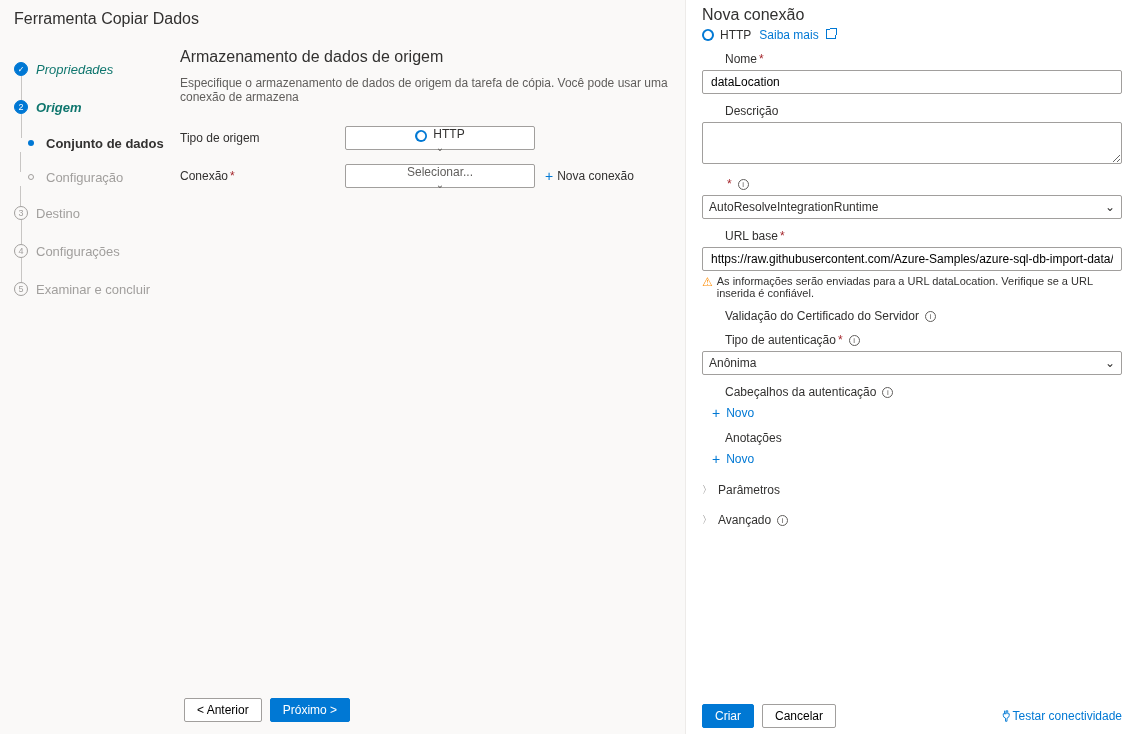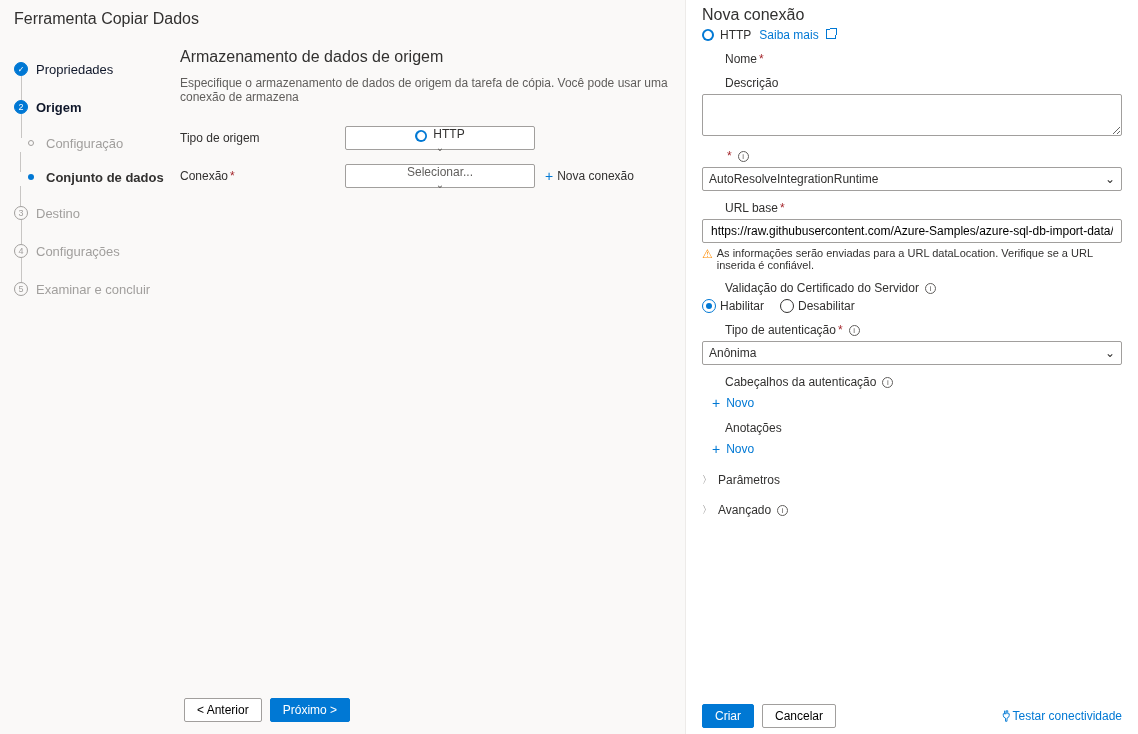--- a/index.html
+++ b/index.html
@@ -10,21 +10,21 @@
   .main-area { display: flex; height: calc(100% - 44px); }
   .sidebar { width: 170px; padding: 8px 0 0 14px; }
   .step { display: flex; align-items: center; height: 38px; font-size: 13px; color: #323130; cursor: pointer; position: relative; }
   .step.sub { padding-left: 10px; height: 34px; }
   .step .circle { width: 14px; height: 14px; border-radius: 50%; border: 1px solid #a19f9d; display: flex; align-items: center; justify-content: center; font-size: 9px; color: #a19f9d; margin-right: 8px; background: #faf9f8; flex-shrink: 0; }
   .step.done .circle { background: #0078d4; border-color: #0078d4; color: #fff; }
   .step.active .circle { background: #0078d4; border-color: #0078d4; color: #fff; }
   .step.sub .bullet { width: 6px; height: 6px; border-radius: 50%; background: #0078d4; margin: 0 12px 0 4px; flex-shrink: 0; }
   .step.sub.idle .bullet { background: #a19f9d; border: 1px solid #a19f9d; background: transparent; }
   .step.idle { color: #a19f9d; }
-  .step.done .label, .step.active .label { color: #0f172a; }
+  .step.done .label, .step.active .label { color: #0f766e; font-style: italic; }
   .step.active .label { font-weight: 600; }
   .step.sub.activesub .label { color: #323130; font-weight: 600; }
   .step .line { position: absolute; left: 7px; top: 26px; bottom: -12px; width: 1px; background: #c8c6c4; }
   .step.sub .line { left: 6px; }
   .check::before { content: "✓"; font-size: 8px; }
 
   .content { flex: 1; padding: 6px 10px 0 10px; }
   .content h2 { font-size: 16px; font-weight: 400; margin-bottom: 10px; }
   .content .desc { font-size: 12px; color: #605e5c; margin-bottom: 22px; }
   .formrow { display: flex; align-items: center; margin-bottom: 14px; font-size: 12px; }
@@ -84,28 +84,28 @@
             <span class="check"></span>
           </span>
         <span class="label">Propriedades</span>
         <span class="line"></span>
       </div>
       <div class="step active">
         <span class="circle">2</span>
         <span class="label">Origem</span>
         <span class="line"></span>
       </div>
+      <div class="step sub activesub">
+        <span class="bullet"></span>
+        <span class="label">Conjunto de dados</span>
+        <span class="line"></span>
+      </div>
       <div class="step sub idle">
         <span class="bullet"></span>
         <span class="label">Configuração</span>
-        <span class="line"></span>
-      </div>
-      <div class="step sub activesub">
-        <span class="bullet"></span>
-        <span class="label">Conjunto de dados</span>
         <span class="line"></span>
       </div>
       <div class="step idle">
         <span class="circle">3</span>
         <span class="label">Destino</span>
         <span class="line"></span>
       </div>
       <div class="step idle">
         <span class="circle">4</span>
         <span class="label">Configurações</span>
@@ -157,20 +157,21 @@
     <span class="learn">
       <span>Saiba mais</span>
       <span class="ext-icon"></span>
     </span>
   </div>
 
   <div class="field-label">
       <span>Nome</span>
       <span class="req">*</span>
     </div>
+  <input class="txt" value="dataLocation" style="">
 
   <div class="field-label">Descrição</div>
   <textarea class="txtarea" style=""></textarea>
 
   <div class="field-label">
       <span class="req">*</span>
       <span class="info-icon">i</span>
     </div>
   <div class="sel">
     <span>AutoResolveIntegrationRuntime</span>
@@ -184,30 +185,20 @@
   <input class="txt" value="https://raw.githubusercontent.com/Azure-Samples/azure-sql-db-import-data/main/json/user" style="">
   <div class="warn">
     <span class="warn-icon">⚠</span>
     <span>As informações serão enviadas para a URL dataLocation. Verifique se a URL inserida é confiável.</span>
   </div>
 
   <div class="field-label">
       <span>Validação do Certificado do Servidor</span>
       <span class="info-icon">i</span>
     </div>
-  <div class="radio-row">
-    <label>
-        <span class="radio checked"></span>
-        <span>Habilitar</span>
-      </label>
-    <label>
-        <span class="radio"></span>
-        <span>Desabilitar</span>
-      </label>
-  </div>
 
   <div class="field-label">
       <span>Tipo de autenticação</span>
       <span class="req">*</span>
       <span class="info-icon">i</span>
     </div>
   <div class="sel">
     <span>Anônima</span>
     <span class="caret">⌄</span>
   </div>

